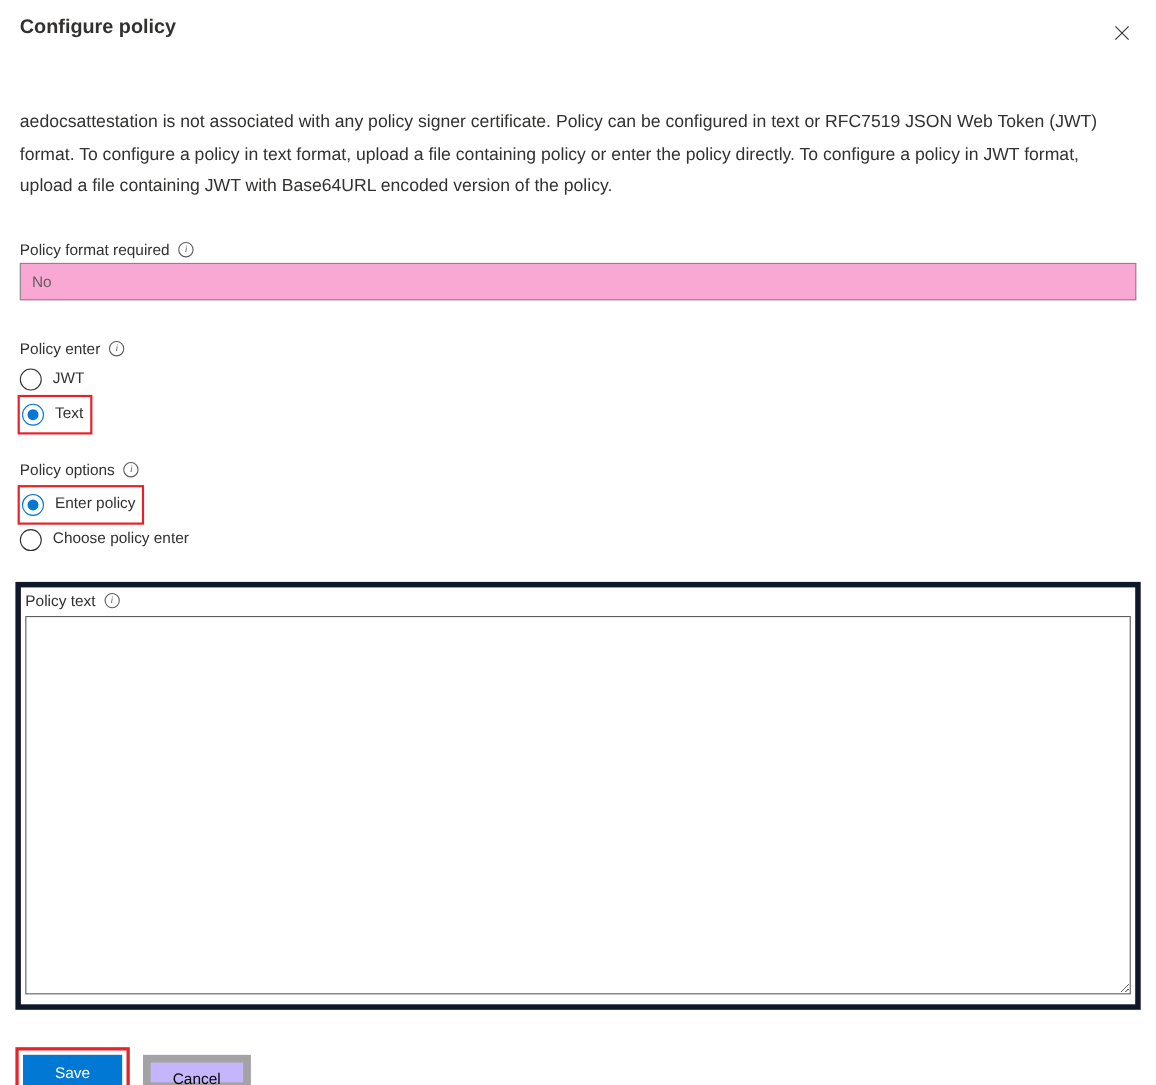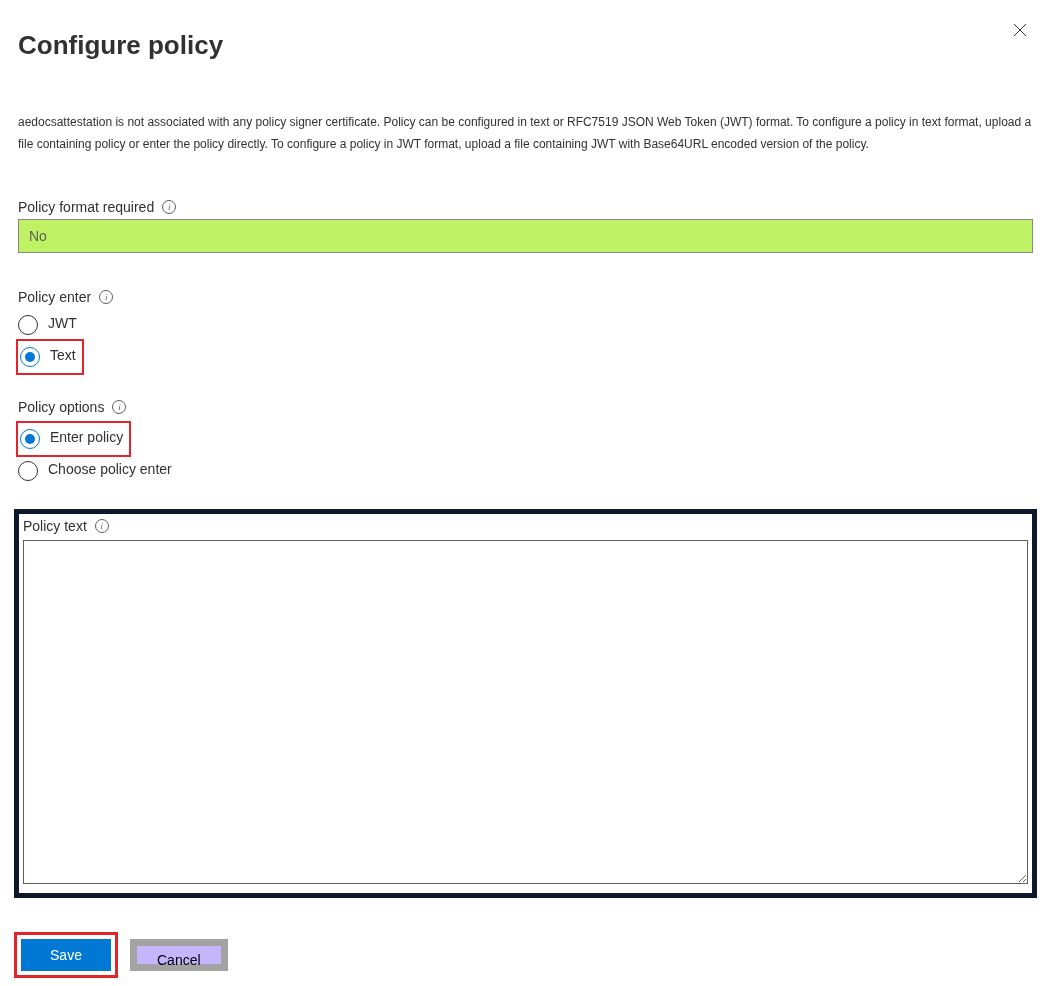--- a/index.html
+++ b/index.html
@@ -18,44 +18,44 @@
     .panel {
       padding: 10px 18px 18px 18px;
     }
     .header {
       display: flex;
       justify-content: space-between;
       align-items: flex-start;
       margin-bottom: 50px;
     }
     .title {
-      font-size: 26px;
+      font-size: 18px;
       font-weight: 600;
       color: #323130;
-      margin-top: 20px;
+      margin-top: 4px;
     }
     .close-btn {
       background: none;
       border: none;
       cursor: pointer;
       padding: 6px;
       font-size: 18px;
       color: #323130;
       line-height: 1;
       margin-top: 6px;
     }
     .close-btn svg {
       width: 14px;
       height: 14px;
     }
     .description {
-      font-size: 12px;
+      font-size: 16px;
       line-height: 1.85;
       color: #323130;
-      margin-bottom: 44px;
+      margin-bottom: 34px;
     }
     .field-label {
       font-size: 14px;
       color: #323130;
       display: flex;
       align-items: center;
       gap: 8px;
       margin-bottom: 4px;
     }
     .info-icon {
@@ -69,21 +69,21 @@
       font-size: 9px;
       font-style: italic;
       font-family: Georgia, serif;
       color: #605e5c;
       cursor: pointer;
       line-height: 1;
     }
     .readonly-input {
       width: 100%;
       border: 1px solid #8a8886;
-      background: #bef264;
+      background: #f9a8d4;
       padding: 5px 10px;
       font-size: 14px;
       color: #605e5c;
       font-family: inherit;
       height: 34px;
     }
     .section {
       margin-bottom: 36px;
     }
     .section-tight {

